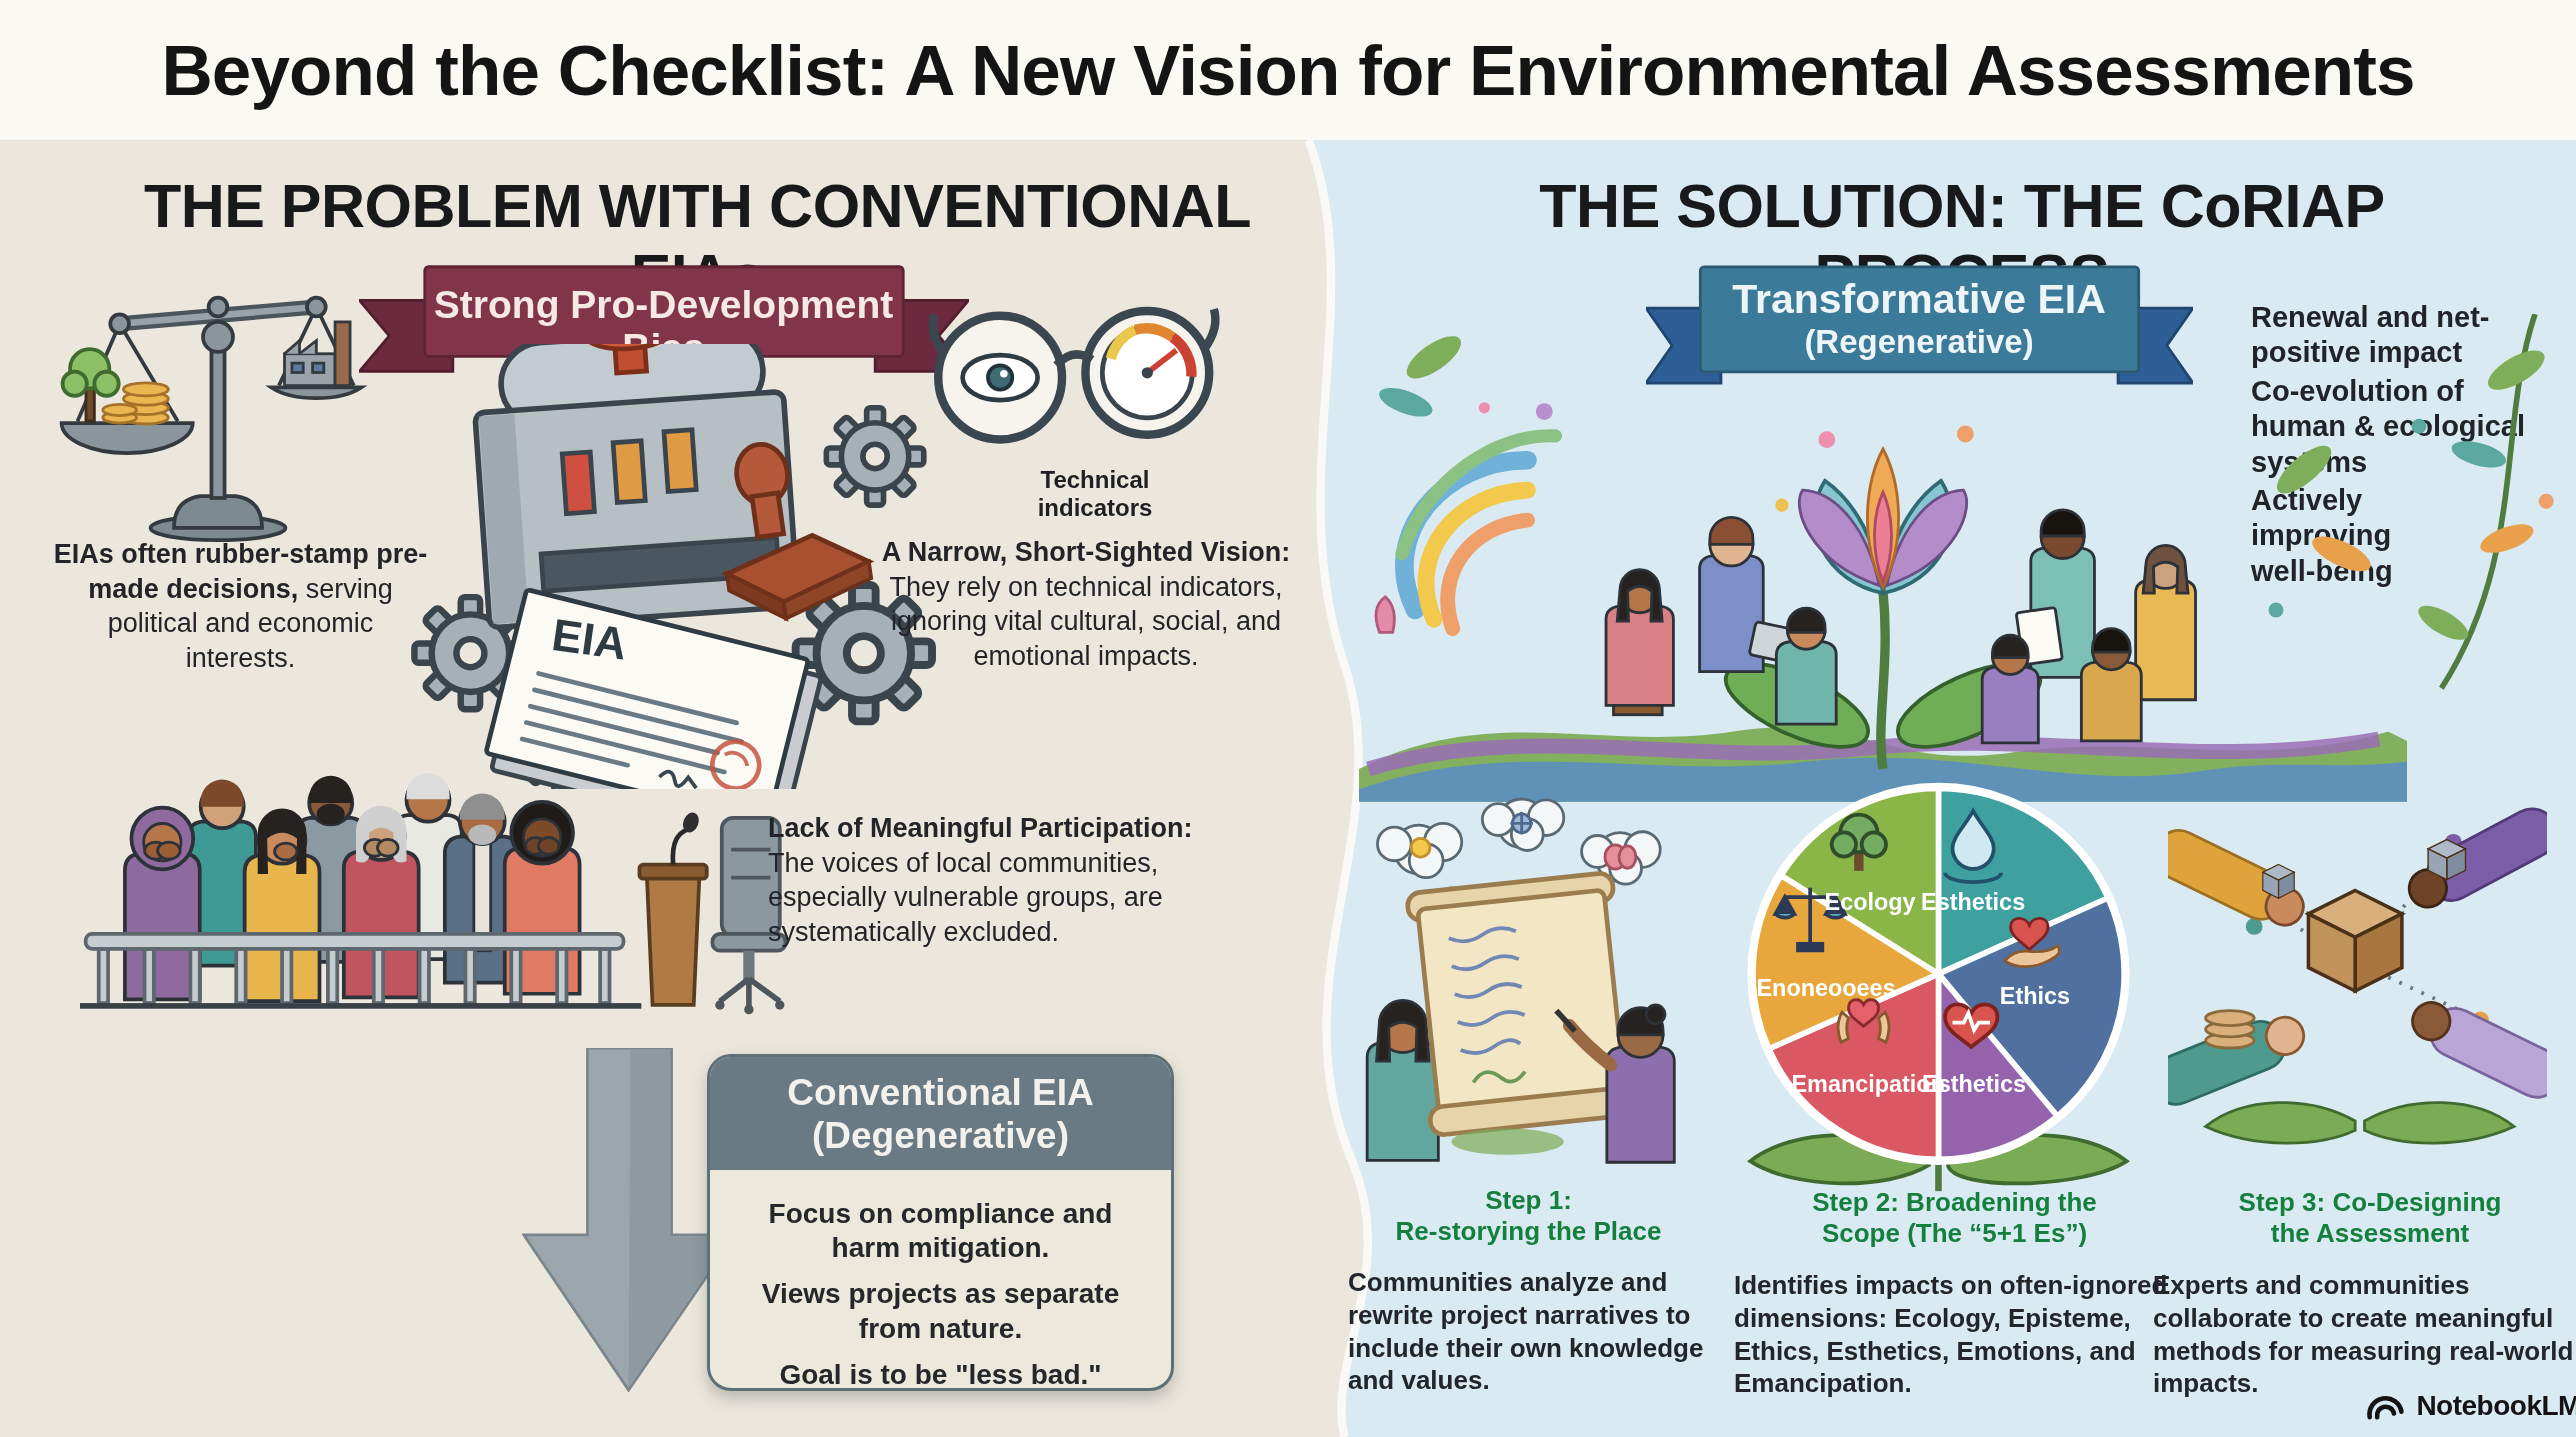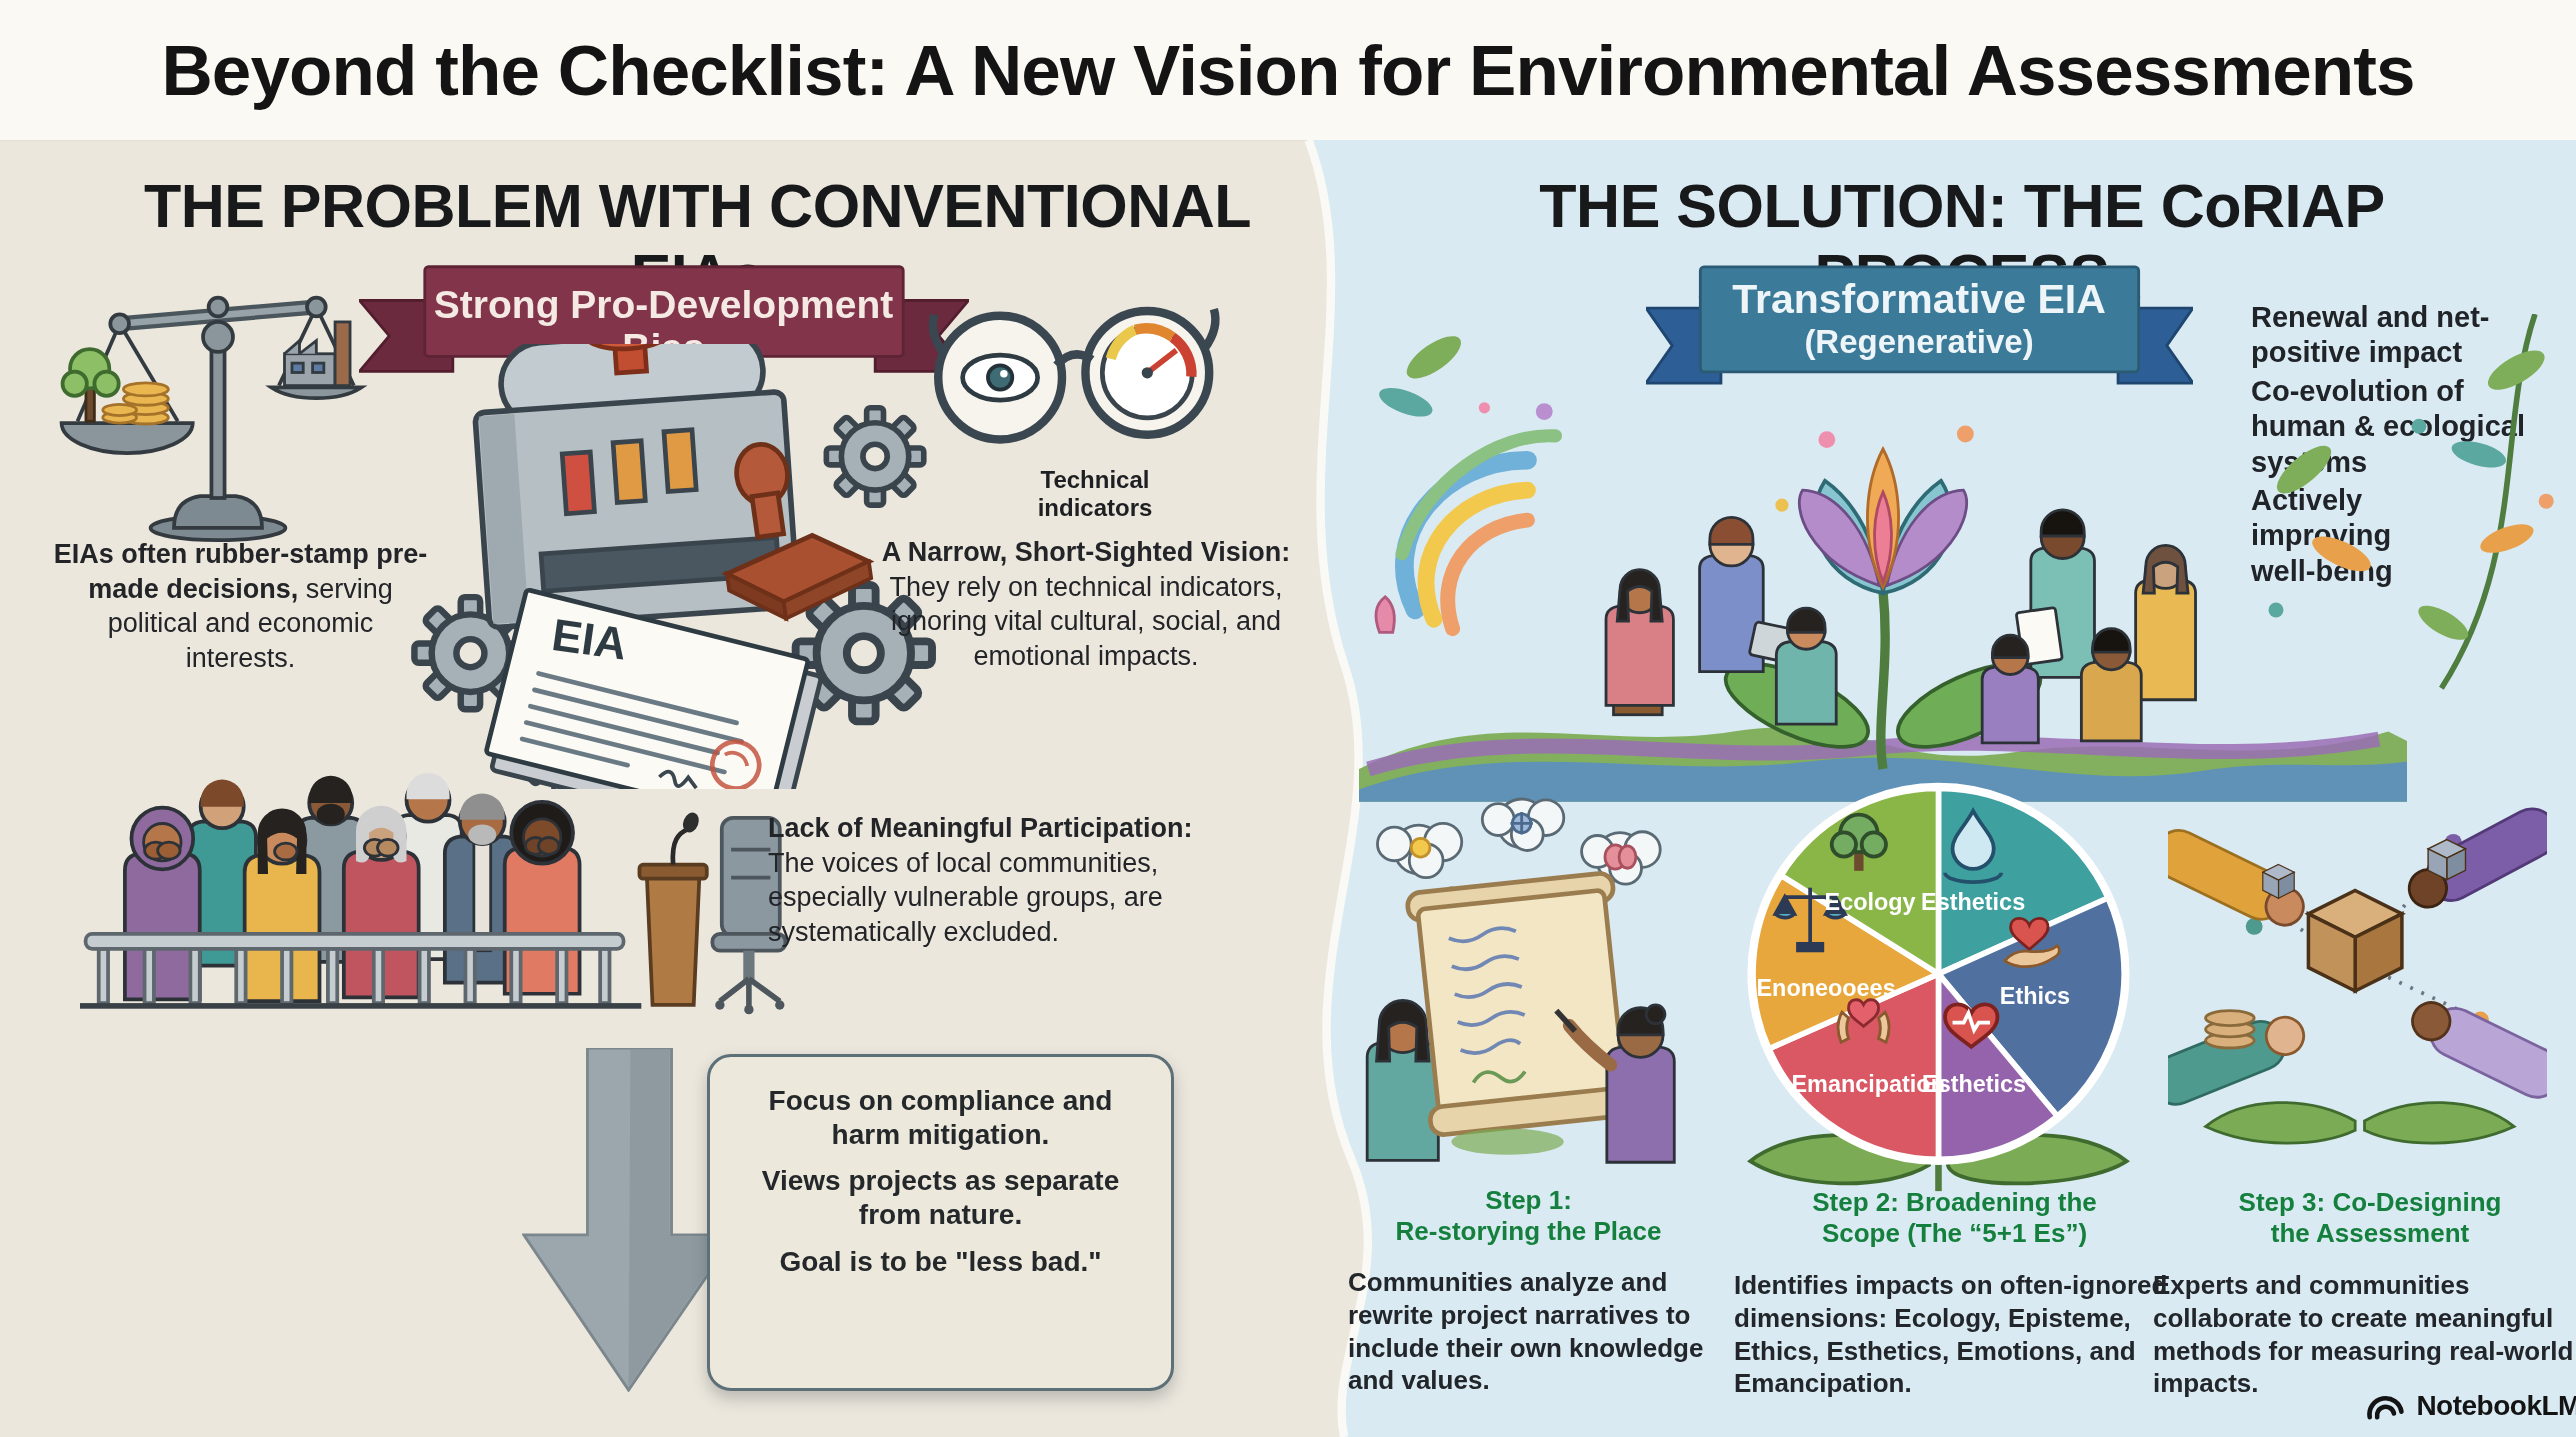--- a/index.html
+++ b/index.html
@@ -285,20 +285,24 @@
     <b>Lack of Meaningful Participation:</b><span> The voices of local communities, especially vulnerable groups, are systematically excluded.</span>
   </div>
 
   <svg class="abs" style="left:522px;top:1048px" width="215" height="344" viewBox="0 0 230 368">
     <polygon points="70,0 160,0 160,200 228,200 114,366 2,200 70,200" fill="#9ba7ad" stroke="#7b878d" stroke-width="3"></polygon>
     <polygon points="116,0 160,0 160,200 228,200 114,366 114,200" fill="#84919­7" opacity="0"></polygon>
     <polygon points="116,2 158,2 158,202 224,202 114,362" fill="#8c989e" opacity="0.85"></polygon>
   </svg>
 
   <div class="eia-box abs" style="left:707px;top:1054px;width:461px;height:331px">
+    <div class="eia-box-header">
+      <div>Conventional EIA</div>
+      <div>(Degenerative)</div>
+    </div>
     <div class="eia-box-body">
       <p>Focus on compliance and harm mitigation.</p>
       <p>Views projects as separate from nature.</p>
       <p>Goal is to be "less bad."</p>
     </div>
   </div>
 
   <div class="sec-head abs" style="left:1494px;top:171px;width:936px">THE SOLUTION: THE CoRIAP PROCESS</div>
 
   <svg class="abs" style="left:1646px;top:263px" width="547" height="124" viewBox="0 0 584 132">

